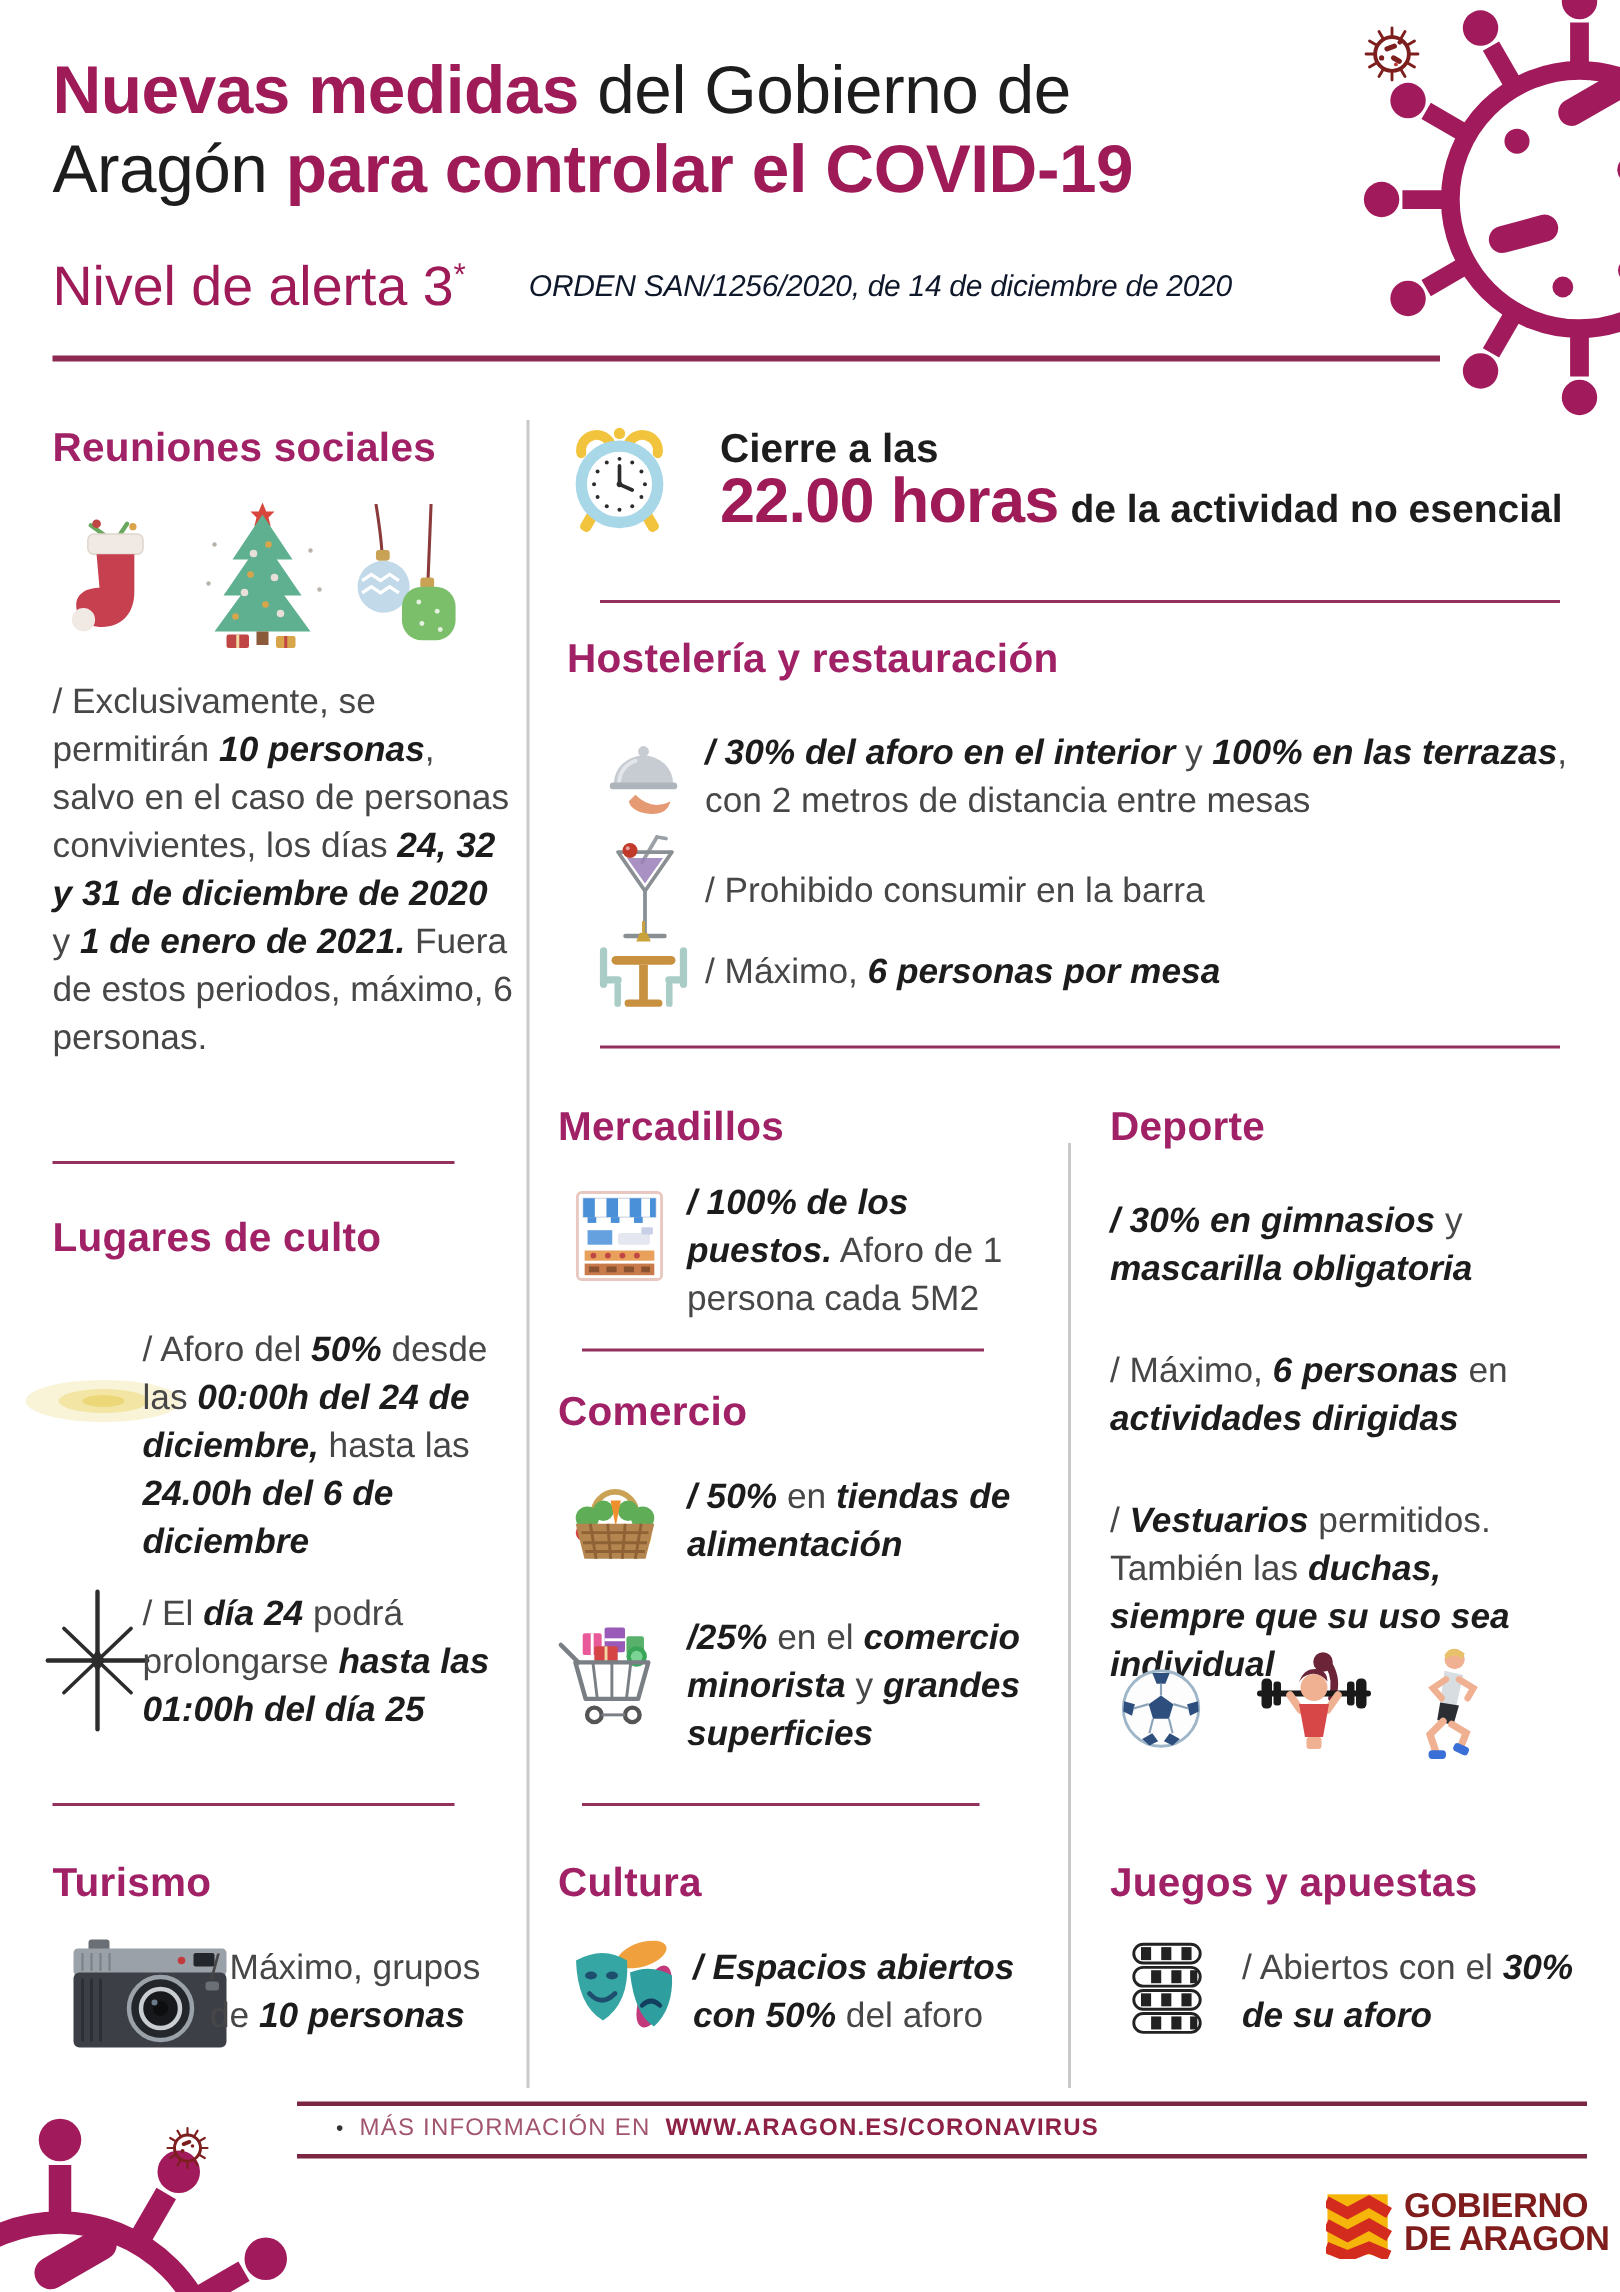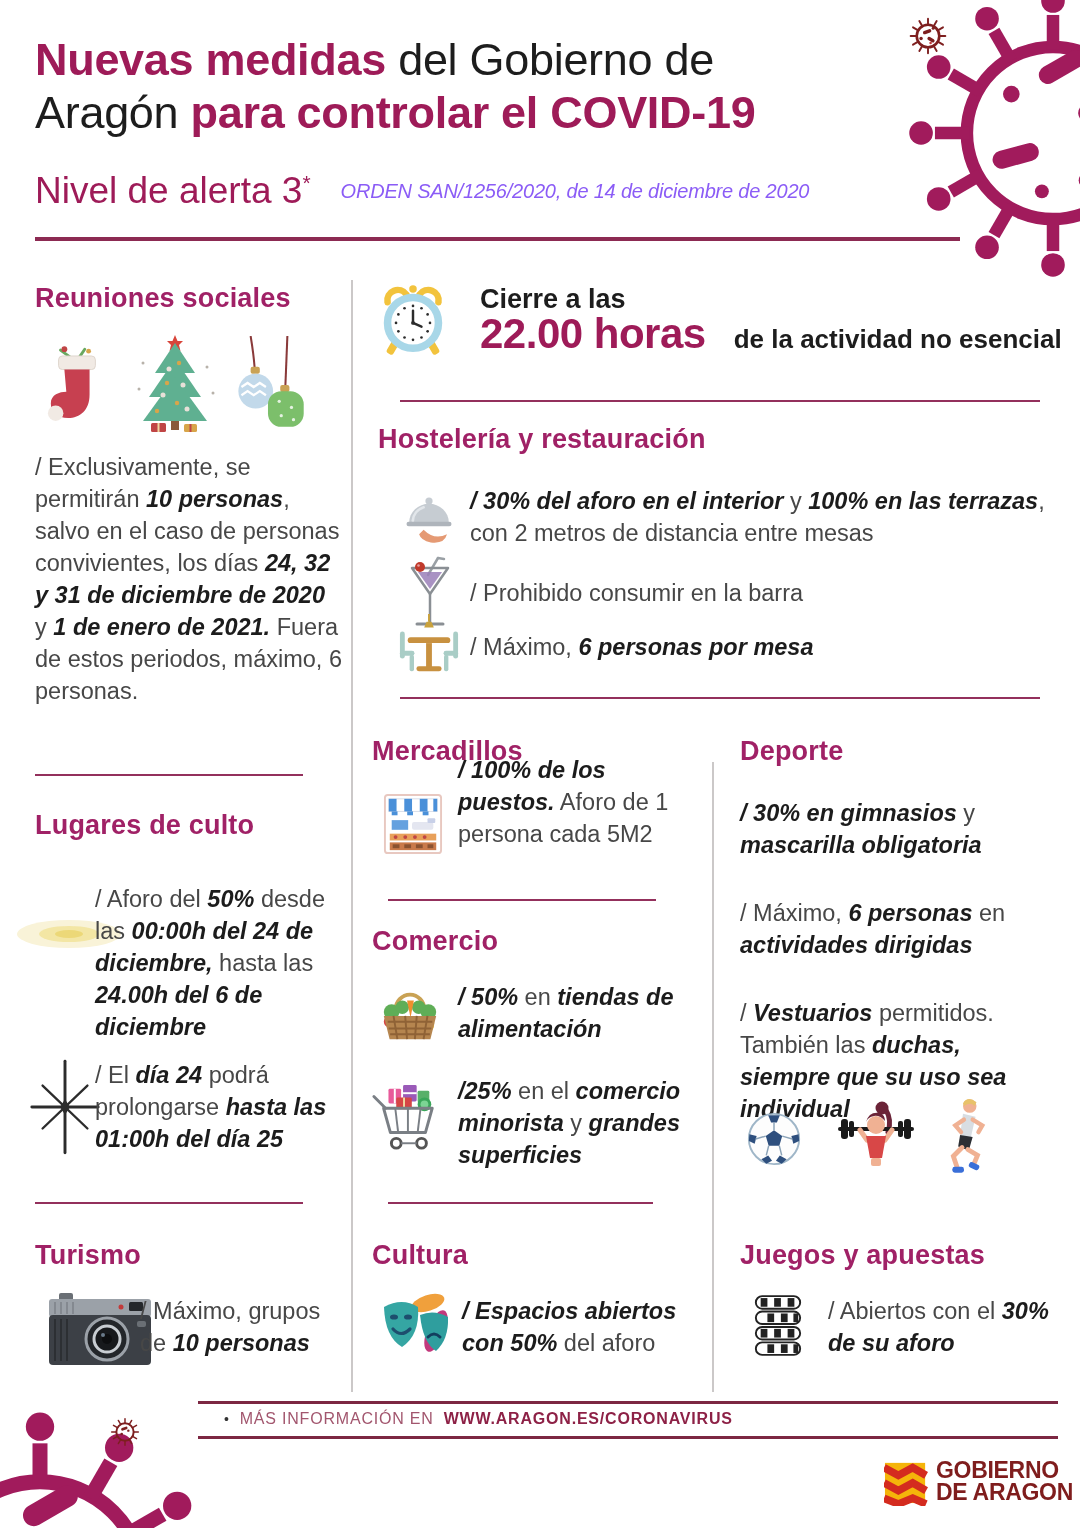--- a/index.html
+++ b/index.html
@@ -3,30 +3,30 @@
 <meta charset="utf-8">
 <style>
   html,body{margin:0;padding:0;background:#ffffff;}
   .page{position:relative;width:1080px;height:1528px;background:#fff;overflow:hidden;
         font-family:"Liberation Sans",sans-serif;}
   .abs{position:absolute;}
   .title{font-size:45px;line-height:1.17;color:#1d1d1d;font-weight:400;letter-spacing:-.3px;}
   .acc{color:#9e1b58;font-weight:700;}
   .alert{font-size:37px;color:#9e1b58;font-weight:400;}
   .alert sup{font-size:21px;}
-  .orden{font-style:italic;font-size:20px;color:#8b5cf6;margin-left:30px;letter-spacing:-.2px;}
+  .orden{font-style:italic;font-size:20px;color:#0f172a;margin-left:42px;letter-spacing:-.2px;}
   .h-sec{font-weight:700;font-size:27px;color:#a02166;letter-spacing:.2px;}
   .body-txt{font-size:23.5px;color:#474747;line-height:1.36;}
   .b{font-weight:700;color:#1c1c1c;font-style:italic;}
   .rule{background:#93305c;height:2px;}
   .rule-thick{background:#8c2a52;height:4px;}
   .vline{background:#cbc8c8;width:2px;}
   .frule{background:#7c2742;height:3px;}
   .clock-l1{font-size:27px;font-weight:700;color:#1d1d1d;}
-  .clock-l2{display:flex;align-items:baseline;gap:28px;}
+  .clock-l2{display:flex;align-items:baseline;gap:8px;}
   .clock-time{font-size:42px;font-weight:700;color:#9e1b58;letter-spacing:-.5px;}
   .clock-rest{font-size:26px;font-weight:700;color:#1d1d1d;}
   .finfo{display:flex;align-items:baseline;gap:10px;font-size:16px;letter-spacing:.8px;}
   .finfo .bullet{color:#333;font-size:14px;}
   .finfo .pre{color:#a2566e;}
   .finfo .lnk{color:#8d2146;font-weight:700;}
   .logo{display:flex;align-items:center;gap:8px;}
   .logo-text{font-size:23px;font-weight:700;color:#7f1d1d;line-height:.95;letter-spacing:-.3px;}
 </style>
 </head>
@@ -366,21 +366,21 @@
         <circle cx="43" cy="45.5" r="2"></circle>
       </g>
     <rect x="7" y="51" width="48" height="8" fill="#c97a4a"></rect>
     <g fill="#8a5230">
         <rect x="10" y="53" width="7" height="4"></rect>
         <rect x="22" y="53" width="7" height="4"></rect>
         <rect x="34" y="53" width="7" height="4"></rect>
         <rect x="46" y="53" width="6" height="4"></rect>
       </g>
   </svg>
-  <div class="abs body-txt" style="left:458px;top:755px;width:220px"><span class="b">/ 100% de los puestos.</span><span> Aforo de 1 persona cada 5M2</span></div>
+  <div class="abs body-txt" style="left:458px;top:786px;width:220px"><span class="b">/ 100% de los puestos.</span><span> Aforo de 1 persona cada 5M2</span></div>
 
   <div class="abs h-sec" style="left:372px;top:926px">Comercio</div>
   <svg class="abs" style="left:378px;top:982px" width="64" height="62" viewBox="0 0 66 62">
     <path d="M18,28 a15,16 0 0 1 30,0" fill="none" stroke="#c9a255" stroke-width="4"></path>
     <g fill="#5fae57">
         <circle cx="14" cy="30" r="8"></circle>
         <circle cx="52" cy="30" r="8"></circle>
         <circle cx="25" cy="25" r="7"></circle>
         <circle cx="42" cy="25" r="7"></circle>
       </g>

